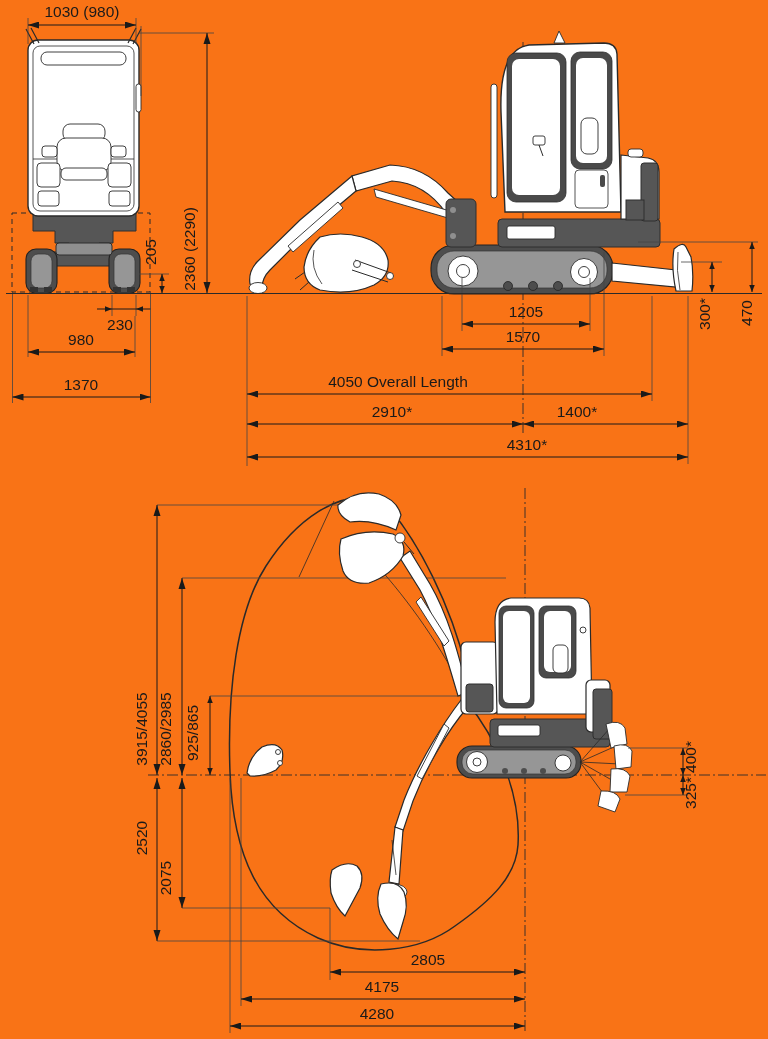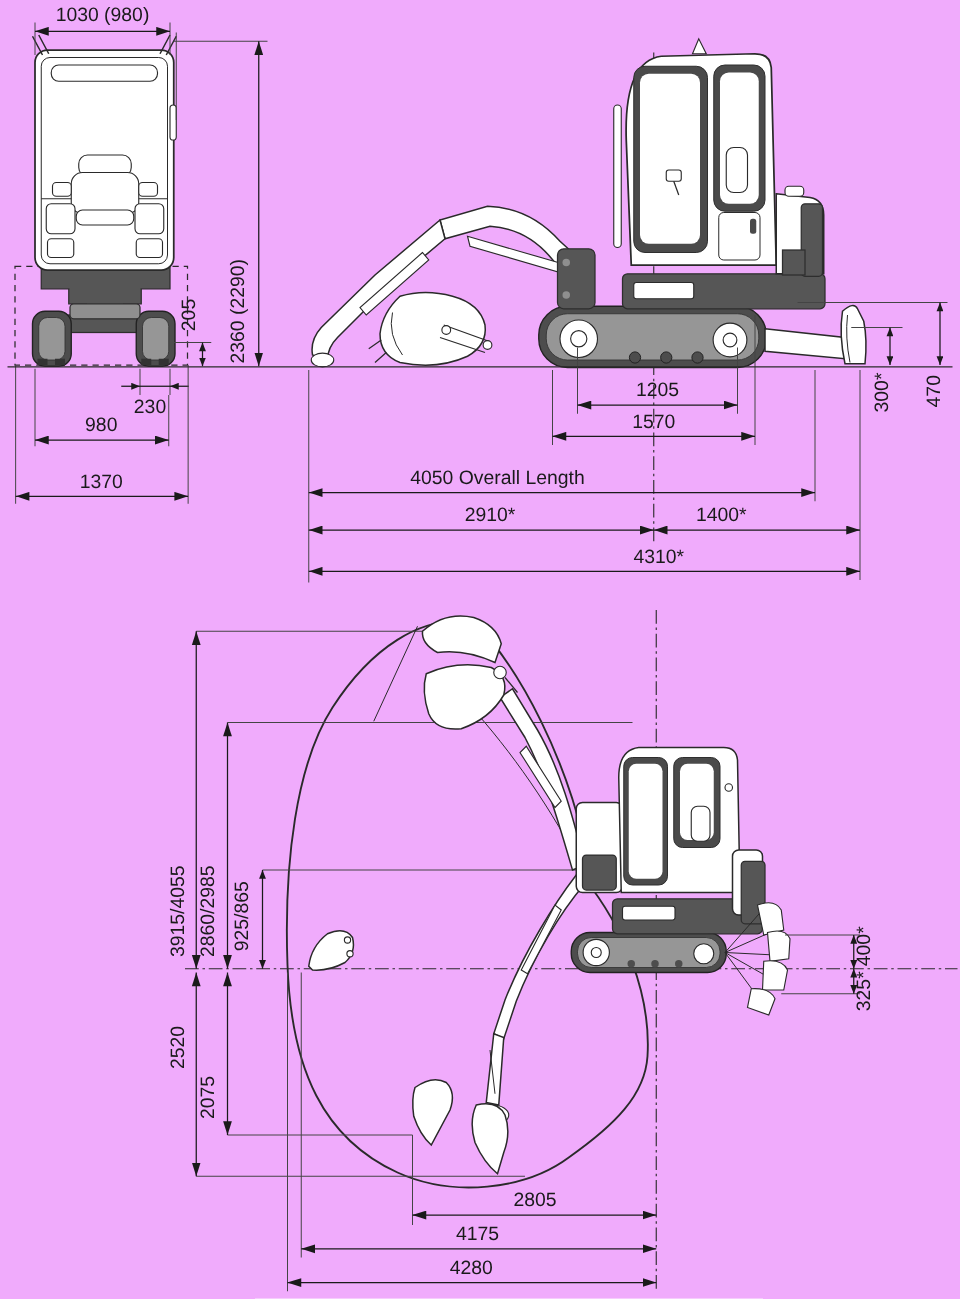--- a/index.html
+++ b/index.html
@@ -1,16 +1,16 @@
 <!DOCTYPE html>
 <html><head>
 <meta charset="utf-8">
 <style>
   html,body{margin:0;padding:0;background:#fff;}
-  .stage{position:relative;width:768px;height:1039px;background:#f0abfc;overflow:hidden;
+  .stage{position:relative;width:768px;height:1039px;background:#f97316;overflow:hidden;
          font-family:"Liberation Sans", sans-serif;}
   svg{display:block;}
   .d{font-family:"Liberation Sans", sans-serif;font-size:15.5px;fill:#1a1a1a;}
   .outline{fill:#ffffff;stroke:#2a2a2a;stroke-width:1.2;}
   .thin{stroke:#2a2a2a;stroke-width:0.8;fill:none;}
   .dim{stroke:#1a1a1a;stroke-width:1;fill:none;}
   .ext{stroke:#444;stroke-width:0.8;fill:none;}
   .dark{fill:#565656;stroke:#2e2e2e;stroke-width:1;}
   .track{fill:#4d4d4d;stroke:#222;stroke-width:1.1;}
   .tin{fill:#969696;stroke:#333;stroke-width:0.7;}

